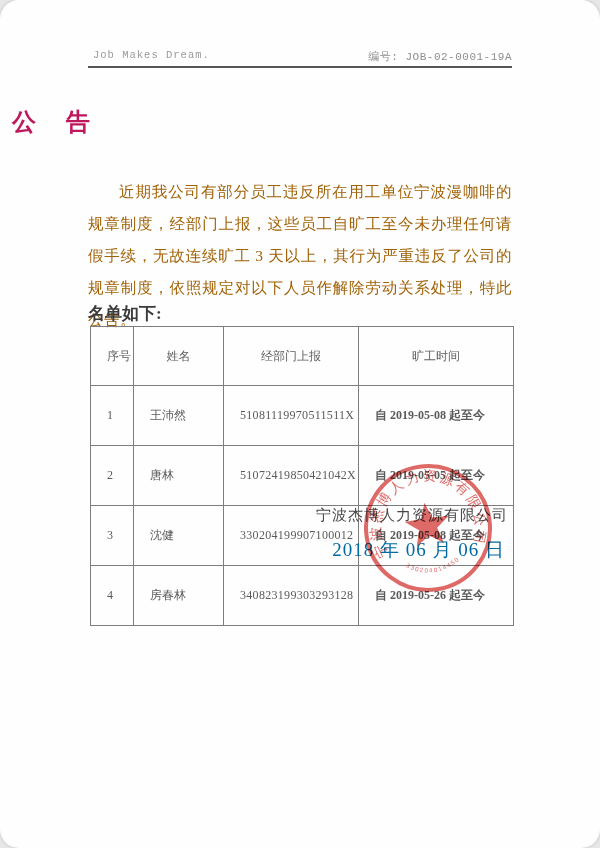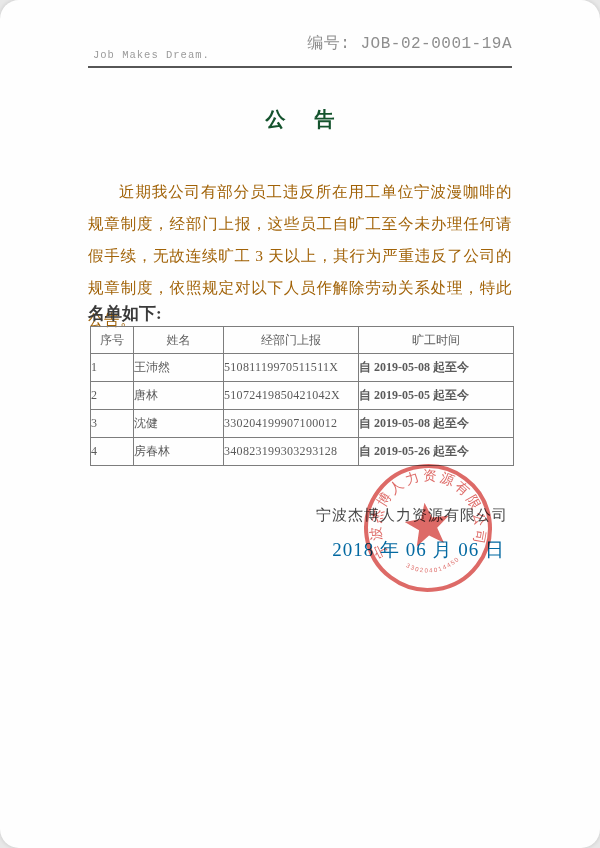--- a/index.html
+++ b/index.html
@@ -13,33 +13,33 @@
     box-shadow:0 0 4px rgba(0,0,0,.15);
     border-radius:19px;
   }
   
   .hdr-left{
     position:absolute;left:93px;top:49px;
     font-family:"Liberation Mono","DejaVu Sans Mono",monospace;
     font-size:10.5px;letter-spacing:1px;color:#9b9b9b;
   }
   .hdr-right{
-    position:absolute;right:88px;top:33px;
+    position:absolute;right:88px;top:49px;
     font-family:"Liberation Mono","DejaVu Sans Mono",monospace;
-    font-size:16px;letter-spacing:.5px;color:#8e8e8e;
+    font-size:11px;letter-spacing:.5px;color:#8e8e8e;
   }
   .hdr-rule{
     position:absolute;left:88px;top:66px;width:424px;height:0;
     border-top:2px solid #565656;
   }
   
   .title{
     position:absolute;left:0;top:106px;width:100%;
-    text-align:center;
-    font-size:20px;font-weight:bold;color:#14532d;
+    text-align:left;
+    font-size:24px;font-weight:bold;color:#be185d;
     letter-spacing:12px;text-indent:12px;
   }
   
   .body-text{
     position:absolute;left:88px;top:176px;width:424px;
     font-size:15.5px;line-height:32px;color:#a16207;
     text-align:justify;text-indent:2em;
     letter-spacing:.5px;margin:0;
   }
   .list-label{
@@ -47,21 +47,21 @@
     font-size:17px;font-weight:bold;color:#3a3a3a;
   }
   
   table.roster{
     position:absolute;left:90px;top:326px;width:423px;
     border-collapse:collapse;table-layout:fixed;
   }
   table.roster th,table.roster td{
     border:1px solid #7d7d7d;
     vertical-align:middle;
-    padding:0;overflow:hidden;white-space:nowrap;
+    padding:16px;overflow:hidden;white-space:nowrap;
   }
   table.roster th{height:26px;font-weight:normal;font-size:12px;color:#5e5e5e;}
   table.roster td{height:27px;font-size:12px;color:#5a5a5a;}
   td.cell-id{font-size:12.5px;letter-spacing:.3px;color:#565656;}
   td.cell-period{font-weight:bold;font-size:12.5px;color:#222;}
   .col-seq{width:43px;}.col-name{width:90px;}.col-id{width:135px;}.col-period{width:155px;}
   
   .sig-company{
     position:absolute;right:92px;top:506px;
     font-size:15px;letter-spacing:1px;color:#474747;

